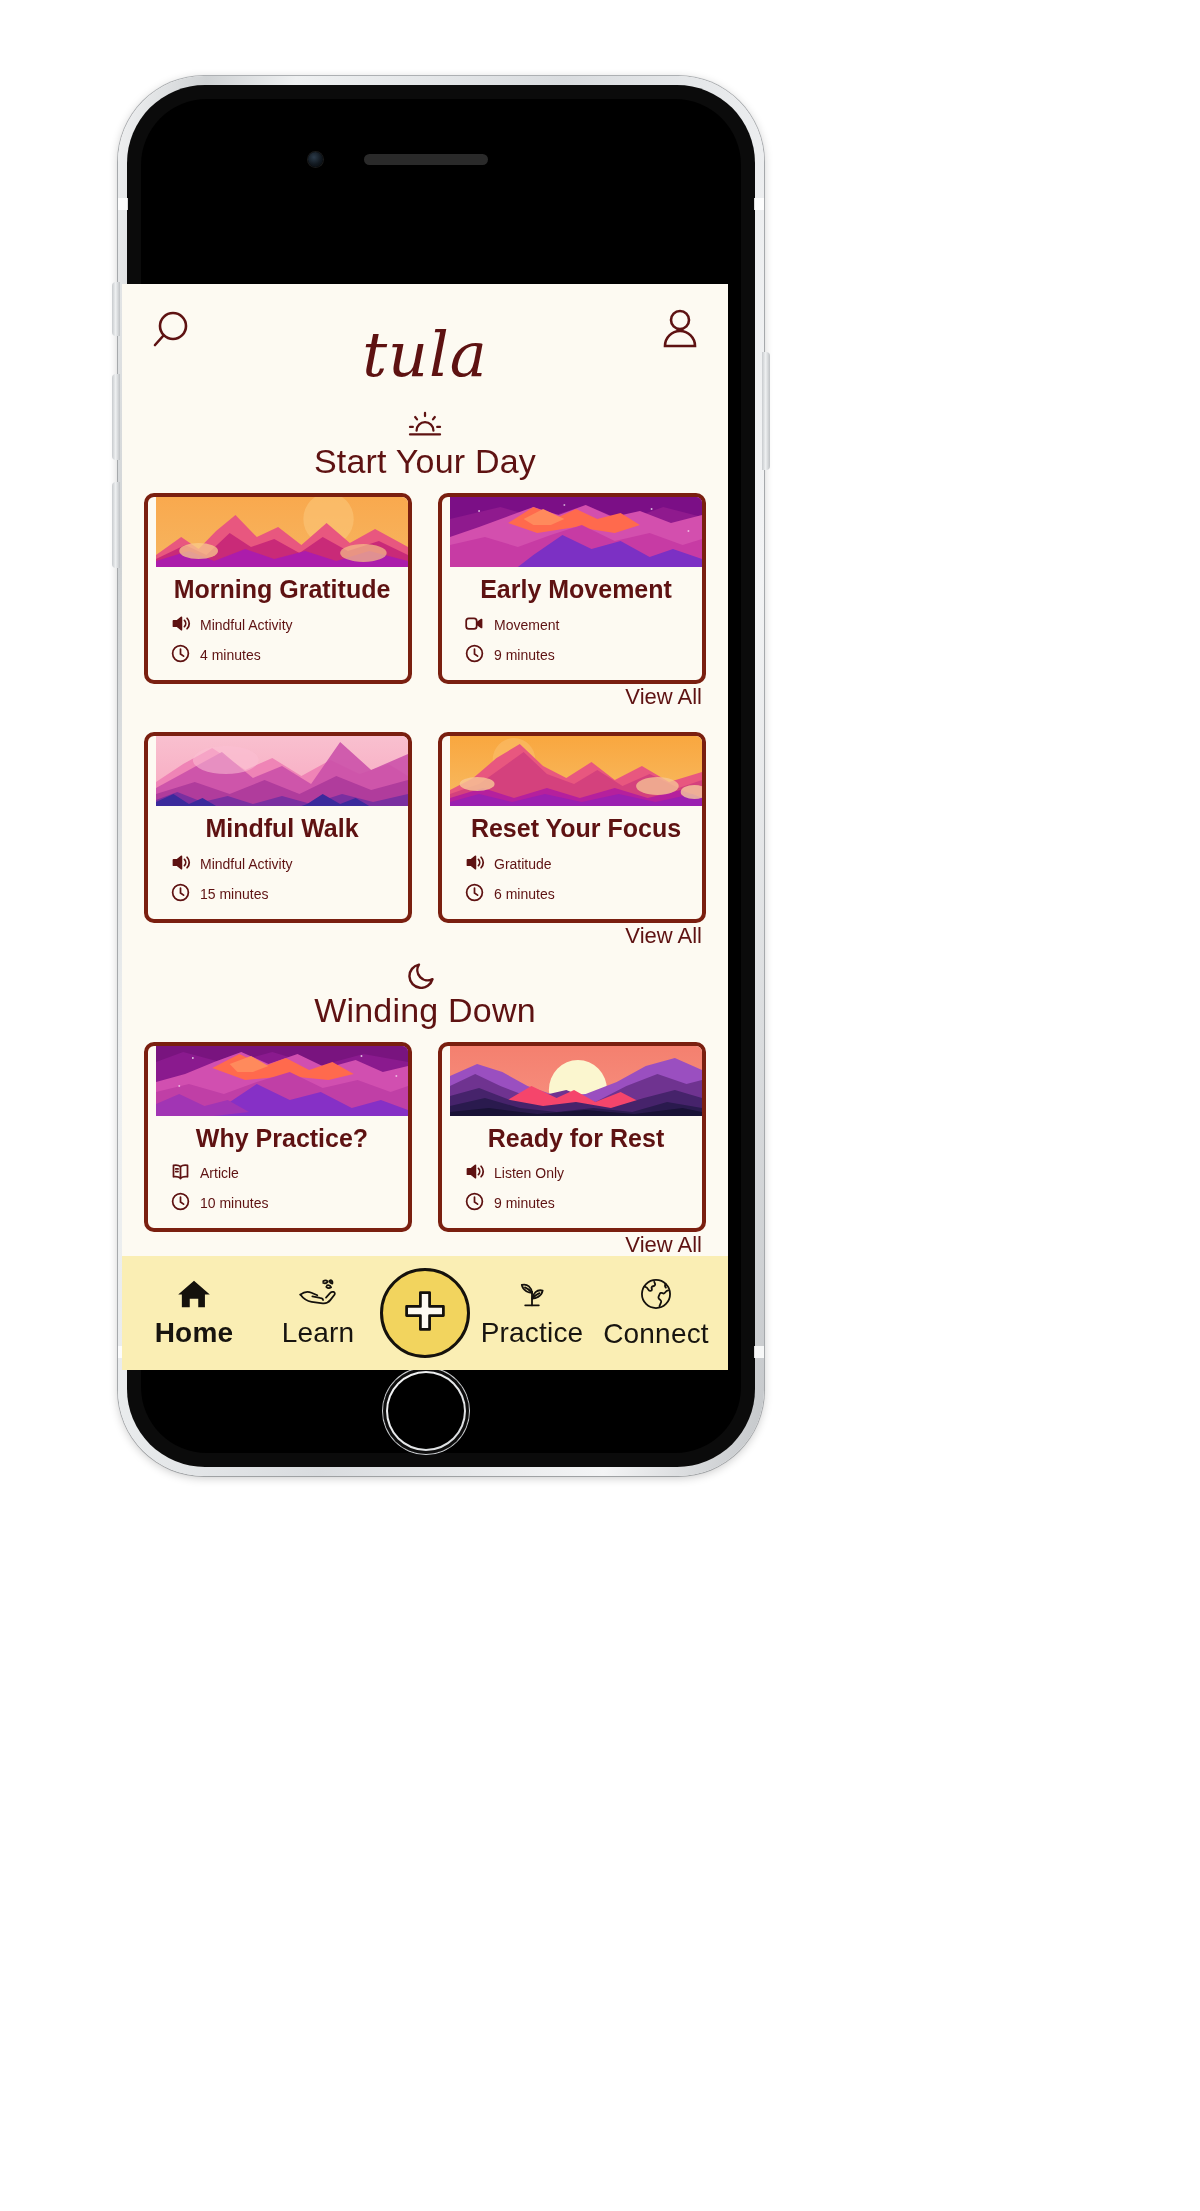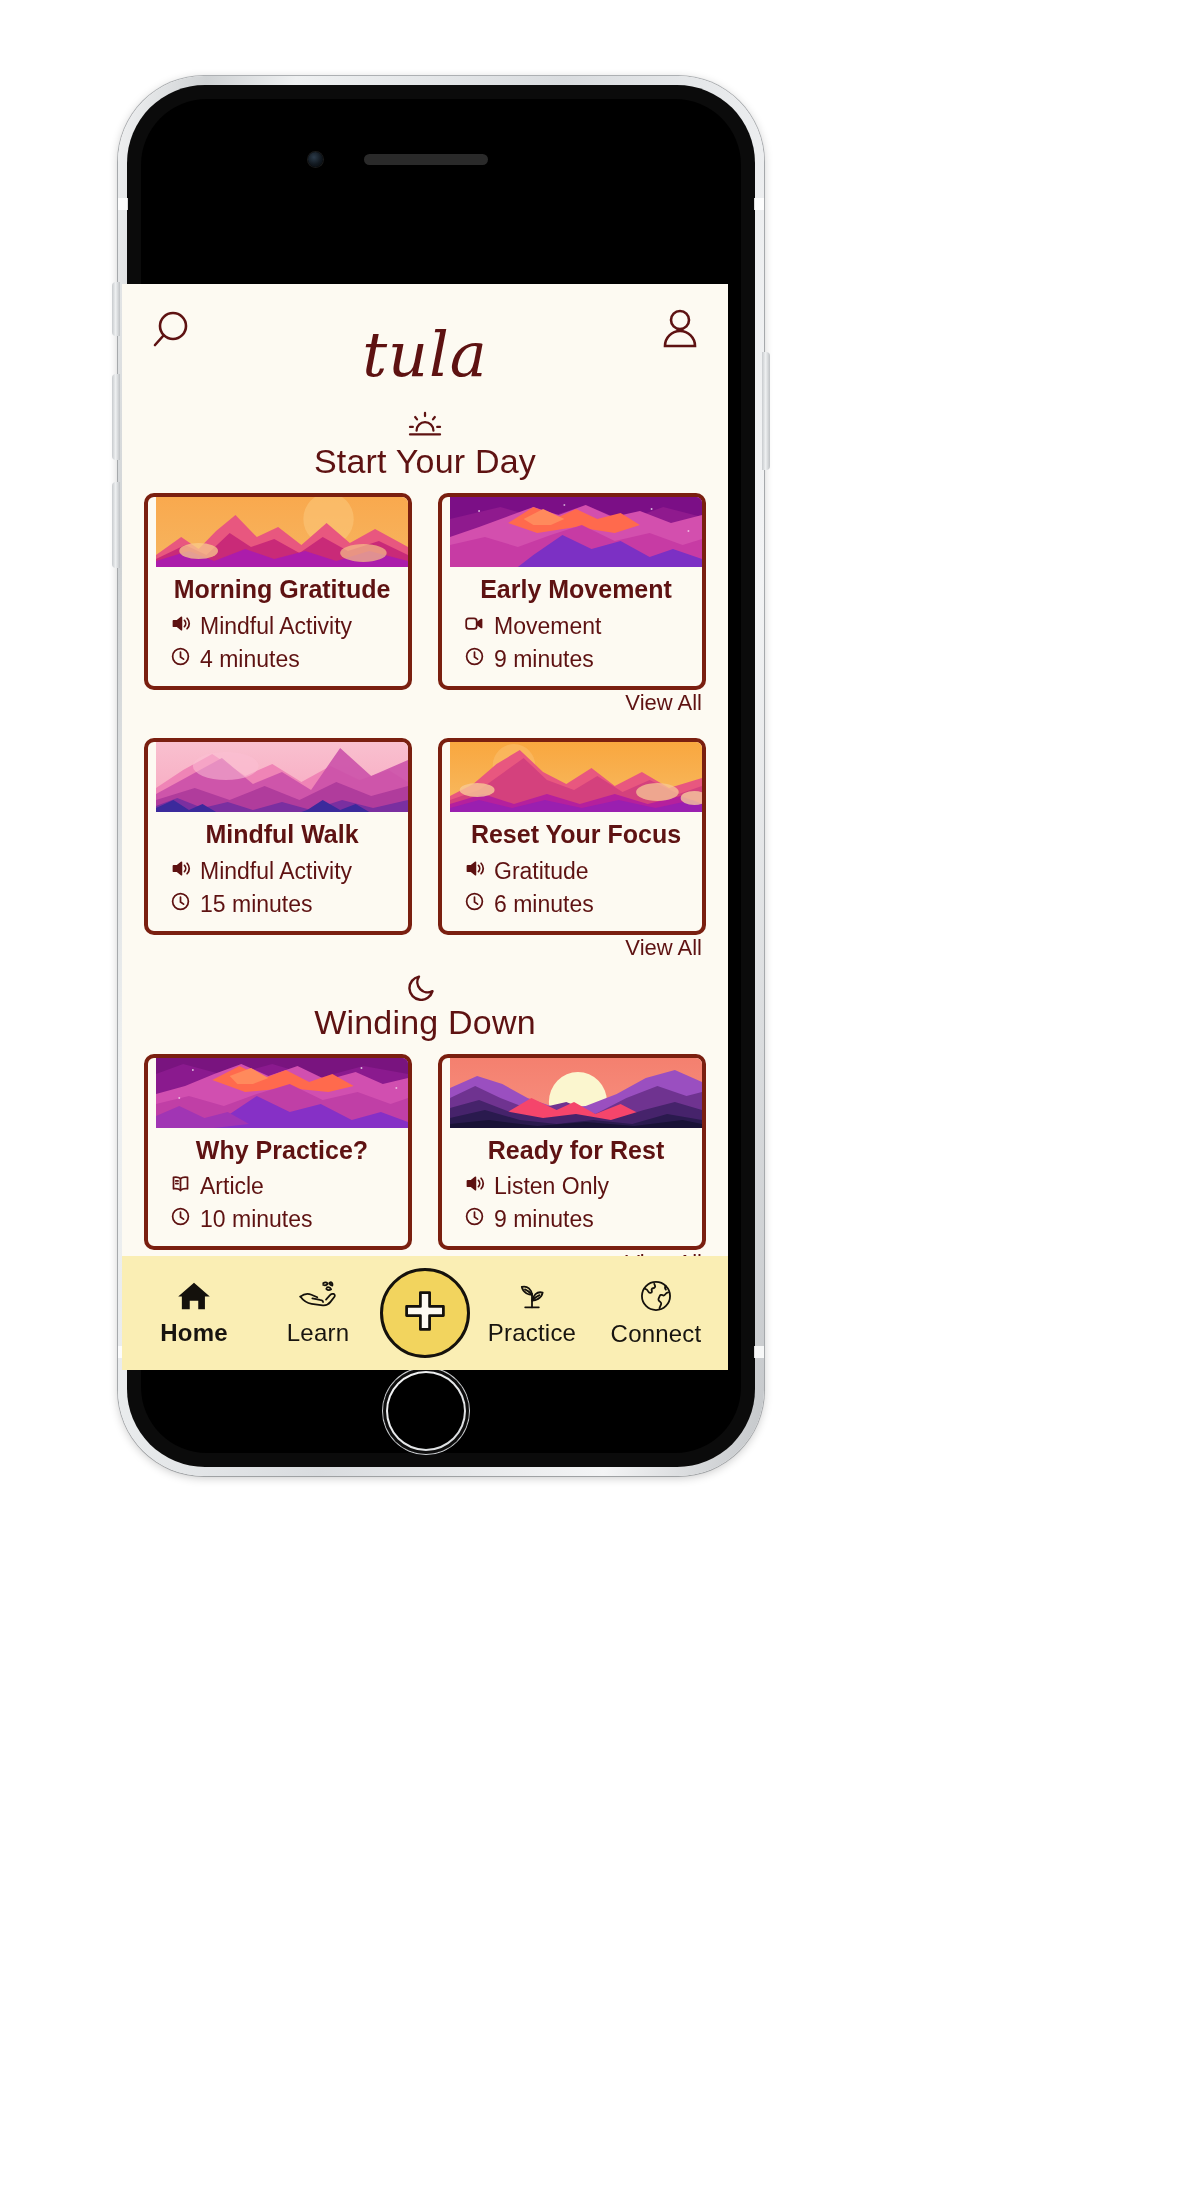--- a/index.html
+++ b/index.html
@@ -120,41 +120,41 @@
   .card-img { height: 70px; width: 100%; display:block; }
   .card-body { padding: 6px 0 10px 0; }
   .card-title {
     text-align:center; font-size: 25px; font-weight: 600;
     color:#5e1212; line-height:1.15; padding: 2px 4px 6px;
     white-space: nowrap;
   }
   .meta {
     display:flex; align-items:center; gap:9px;
     padding: 3px 0 3px 14px;
-    font-size: 23px; color:#5e1212;
+    font-size: 14px; color:#5e1212;
   }
   .meta svg { flex: 0 0 auto; }
   .viewall {
     text-align:right; padding: 0 26px 0 0;
     font-size: 22px; color:#5e1212; cursor:pointer;
   }
 
   
   .tabbar {
     position:absolute; left:0; right:0; bottom:0;
     height: 114px;
     background: #faeeb4;
     display:flex; align-items:center; justify-content:space-around;
     padding: 0 10px;
   }
   .tab {
     display:flex; flex-direction:column; align-items:center; justify-content:center;
     gap:2px; flex:1 1 0; cursor:pointer;
   }
-  .tab-label { font-size: 24px; color:#17140f; letter-spacing:.2px; }
+  .tab-label { font-size: 28px; color:#17140f; letter-spacing:.2px; }
   .tab-label.active { font-weight: 700; }
   .fab {
     width: 90px; height: 90px; border-radius:50%;
     background: #f2d45e; border: 3px solid #14110c;
     display:flex; align-items:center; justify-content:center;
     cursor:pointer; flex: 0 0 auto;
     box-shadow: inset 0 0 0 0 rgba(0,0,0,0);
   }
 </style>
 </head>

